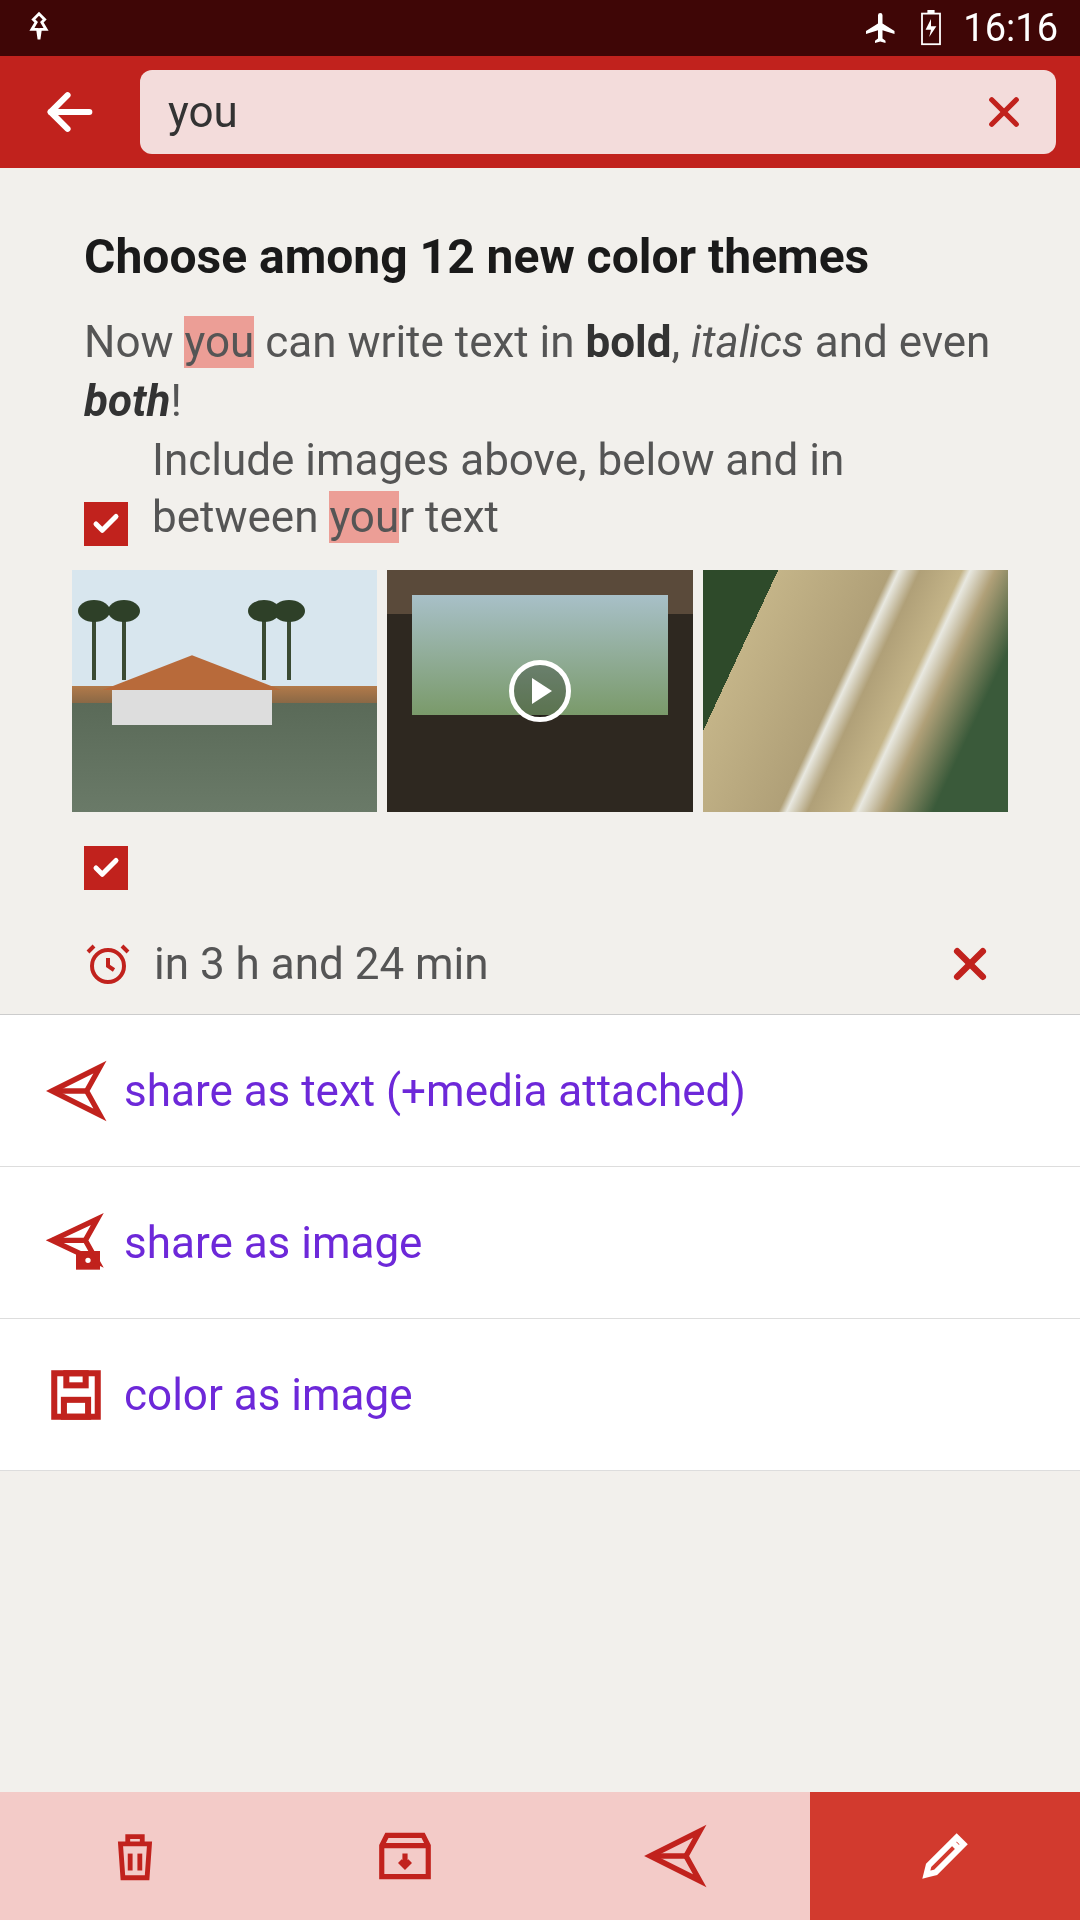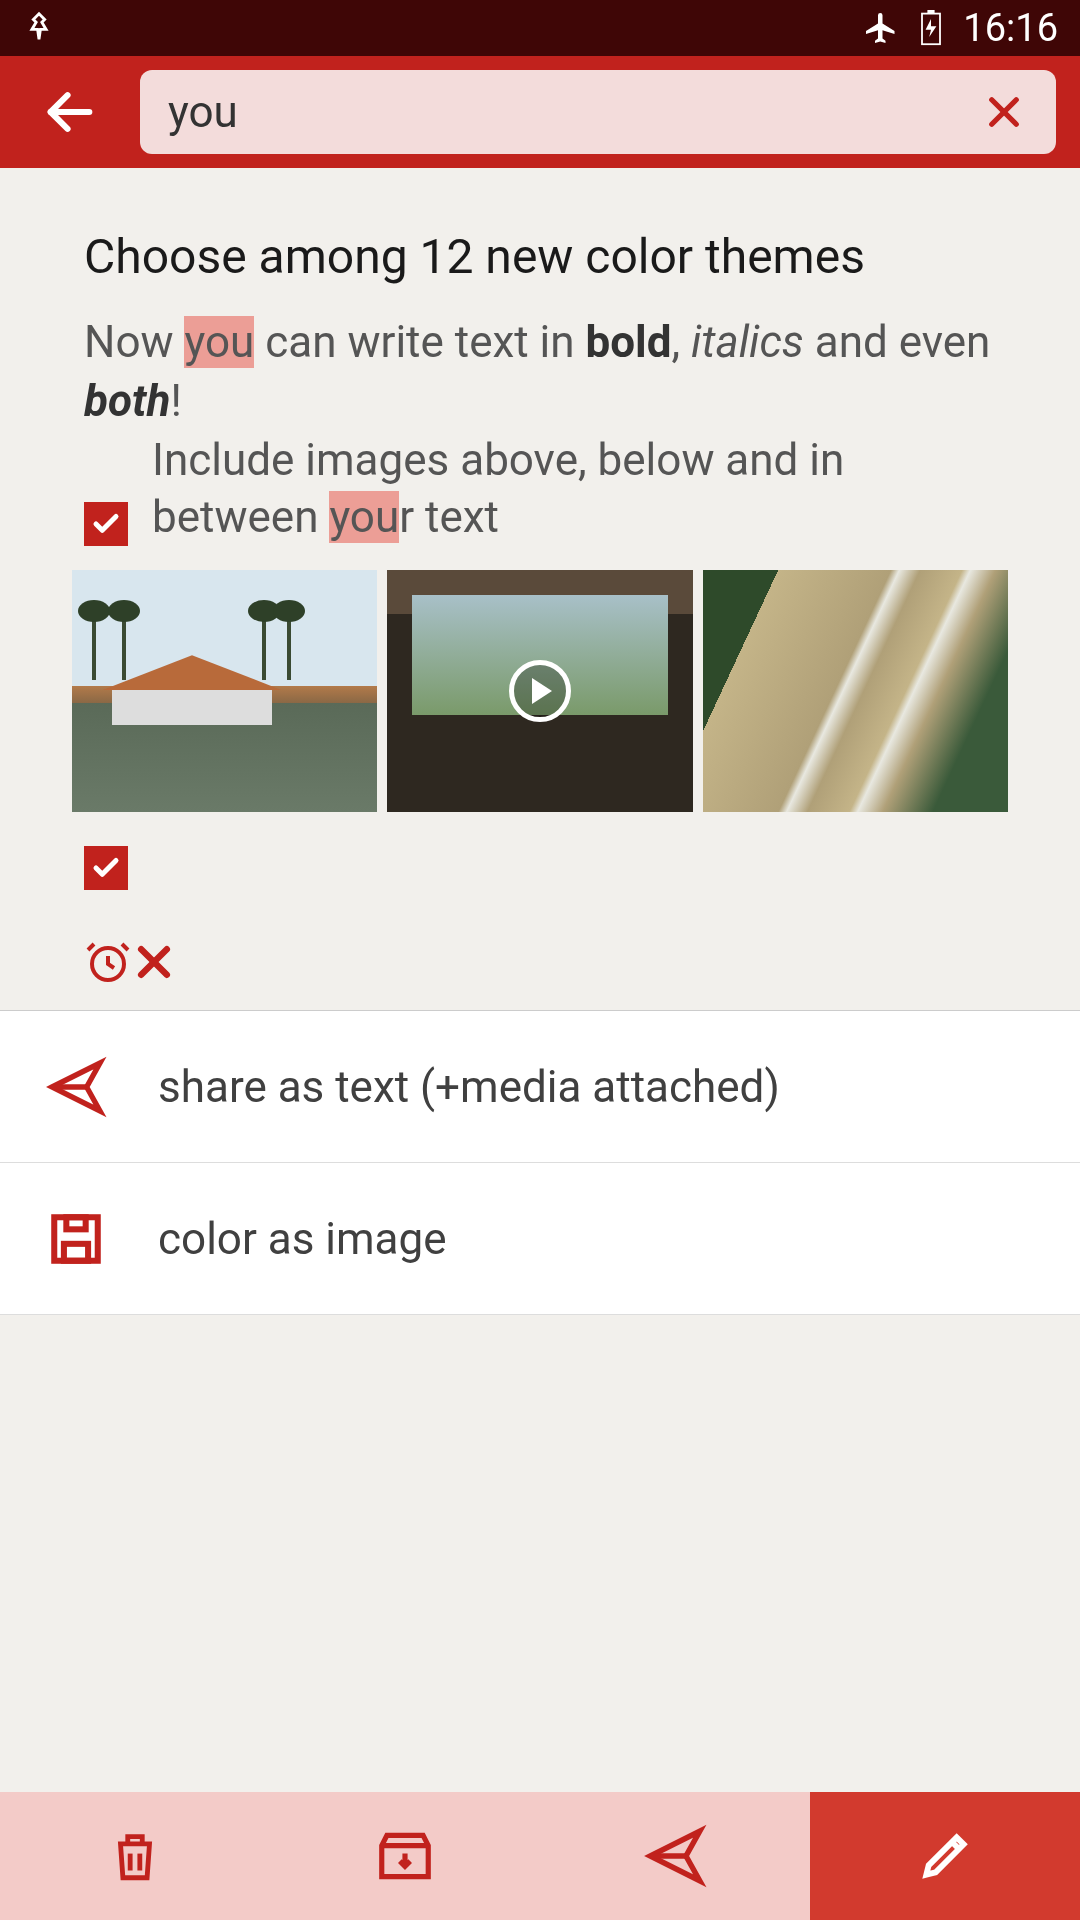--- a/index.html
+++ b/index.html
@@ -5,21 +5,21 @@
 * { margin: 0; padding: 0; box-sizing: border-box; font-family: Roboto, Arial, sans-serif; }
 html, body { width: 1080px; height: 1920px; overflow: hidden; background: #f2f0ec; }
 .status-bar { height: 56px; background: #3f0606; color: #fff; display: flex; align-items: center; justify-content: space-between; padding: 0 22px; font-size: 38px; text-align: right; }
 .status-left, .status-right { display: flex; align-items: center; gap: 18px; }
 .app-bar { height: 112px; background: #c1221d; display: flex; align-items: center; padding: 0 16px 0 0; }
 .back-btn { width: 140px; height: 100%; display: flex; align-items: center; justify-content: center; }
 .search-box { flex: 1; height: 84px; background: #f3dcdb; border-radius: 12px; display: flex; align-items: center; padding: 0 28px; margin-right: 8px; }
 .search-box input { flex: 1; border: none; background: transparent; font-size: 44px; color: #333; outline: none; }
 .search-clear { width: 48px; height: 48px; display: flex; align-items: center; justify-content: center; }
 .content { padding: 60px 84px 0 84px; }
-.title { font-size: 48px; font-weight: 400; color: #1a1a1a; margin-bottom: 28px; }
+.title { font-size: 48px; font-weight: 700; color: #1a1a1a; margin-bottom: 28px; }
 .body-text { font-size: 44px; color: #555; line-height: 1.35; }
 .hl { background: #ec9e96; }
 b { font-weight: 700; color: #333; }
 i { font-style: italic; }
 .check-row { display: flex; align-items: flex-end; gap: 24px; margin-bottom: 24px; }
 .check-row .cb { width: 44px; height: 44px; background: #c1221d; display: flex; align-items: center; justify-content: center; flex-shrink: 0; margin-top: 6px; }
 .check-row .txt { font-size: 44px; color: #555; line-height: 1.3; }
 .thumbs { display: flex; gap: 10px; margin: 10px -12px 28px -12px; }
 .thumb { flex: 1; height: 242px; position: relative; overflow: hidden; }
 .th1 { background: linear-gradient(to bottom, #d8e6ee 0%, #d8e6ee 48%, #b27a4a 48%, #8a6845 55%, #5a6a58 55%, #6a7a68 100%); }
@@ -33,21 +33,21 @@
 .play::after { content: ''; border-left: 20px solid #fff; border-top: 13px solid transparent; border-bottom: 13px solid transparent; margin-left: 5px; }
 .th3 { background: linear-gradient(115deg, #2e4a2a 0%, #2e4a2a 18%, #c4b488 18%, #b0a078 45%, #e8e8e0 47%, #b0a078 52%, #c4b488 62%, #e8e8e0 64%, #b0a078 70%, #3a5a3a 82%, #3a5a3a 100%); }
 .reminder-row { display: flex; align-items: center; padding: 24px 0 24px 0; }
 .reminder-row .ic { width: 48px; display: flex; justify-content: center; }
 .reminder-row .txt { font-size: 44px; color: #555; margin-left: 22px; flex: 1; }
 .reminder-row .rm { width: 48px; }
 hr.sep { border: none; border-top: 1px solid #ccc; margin: 0 -84px; }
 .action-list { background: #fff; }
 .action-row { display: flex; align-items: center; height: 152px; padding: 0 40px; border-bottom: 1px solid #ddd; }
 .action-row .aic { width: 72px; display: flex; justify-content: center; }
-.action-row .lbl { font-size: 44px; color: #404040; margin-left: 46px; }
+.action-row .lbl { font-size: 44px; color: #6d28d9; margin-left: 12px; }
 .bottom-bar { position: absolute; bottom: 0; left: 0; right: 0; height: 128px; display: flex; }
 .bb-btn { flex: 1; display: flex; align-items: center; justify-content: center; background: #f3cbc8; }
 .bb-btn.primary { background: #d23a2e; }
 svg { display: block; }
 </style>
 </head>
 <body>
 
 <div class="status-bar">
   <div class="status-left">
@@ -135,39 +135,51 @@
   </div>
 
   <div class="reminder-row">
     <div class="ic">
       <svg width="48" height="48" viewBox="0 0 24 24" fill="none" stroke="#c1221d" stroke-width="2">
           <circle cx="12" cy="13" r="8"></circle>
           <path d="M12 9v4l3 2"></path>
           <path d="M5 3L2 6M22 6l-3-3"></path>
         </svg>
     </div>
+    <div class="txt">in 3 h and 24 min</div>
     <div class="rm">
       <svg width="44" height="44" viewBox="0 0 24 24" stroke="#c1221d" stroke-width="3.5" stroke-linecap="round">
           <line x1="5" y1="5" x2="19" y2="19"></line>
           <line x1="19" y1="5" x2="5" y2="19"></line>
         </svg>
     </div>
   </div>
   <hr class="sep">
 </div>
 
 <div class="action-list">
   <div class="action-row">
     <div class="aic">
       <svg width="64" height="64" viewBox="0 0 24 24" fill="none" stroke="#c1221d" stroke-width="2">
           <path d="M3 12l18-9-5 9 5 9z"></path>
           <line x1="3" y1="12" x2="16" y2="12"></line>
         </svg>
     </div>
     <div class="lbl">share as text (+media attached)</div>
+  </div>
+  <div class="action-row">
+    <div class="aic">
+      <svg width="64" height="64" viewBox="0 0 24 24" fill="none" stroke="#c1221d" stroke-width="2">
+          <path d="M3 11l17-8-4.5 8 4.5 8z"></path>
+          <line x1="3" y1="11" x2="15.5" y2="11"></line>
+          <rect x="12" y="15" width="9" height="7" fill="#c1221d" stroke="none"></rect>
+          <circle cx="16.5" cy="18.5" r="2" fill="#fff"></circle>
+        </svg>
+    </div>
+    <div class="lbl">share as image</div>
   </div>
   <div class="action-row">
     <div class="aic">
       <svg width="58" height="58" viewBox="0 0 24 24" fill="none" stroke="#c1221d" stroke-width="2.5">
           <rect x="3" y="3" width="18" height="18"></rect>
           <rect x="7" y="14" width="10" height="7"></rect>
           <rect x="8" y="3" width="8" height="5"></rect>
         </svg>
     </div>
     <div class="lbl">color as image</div>

